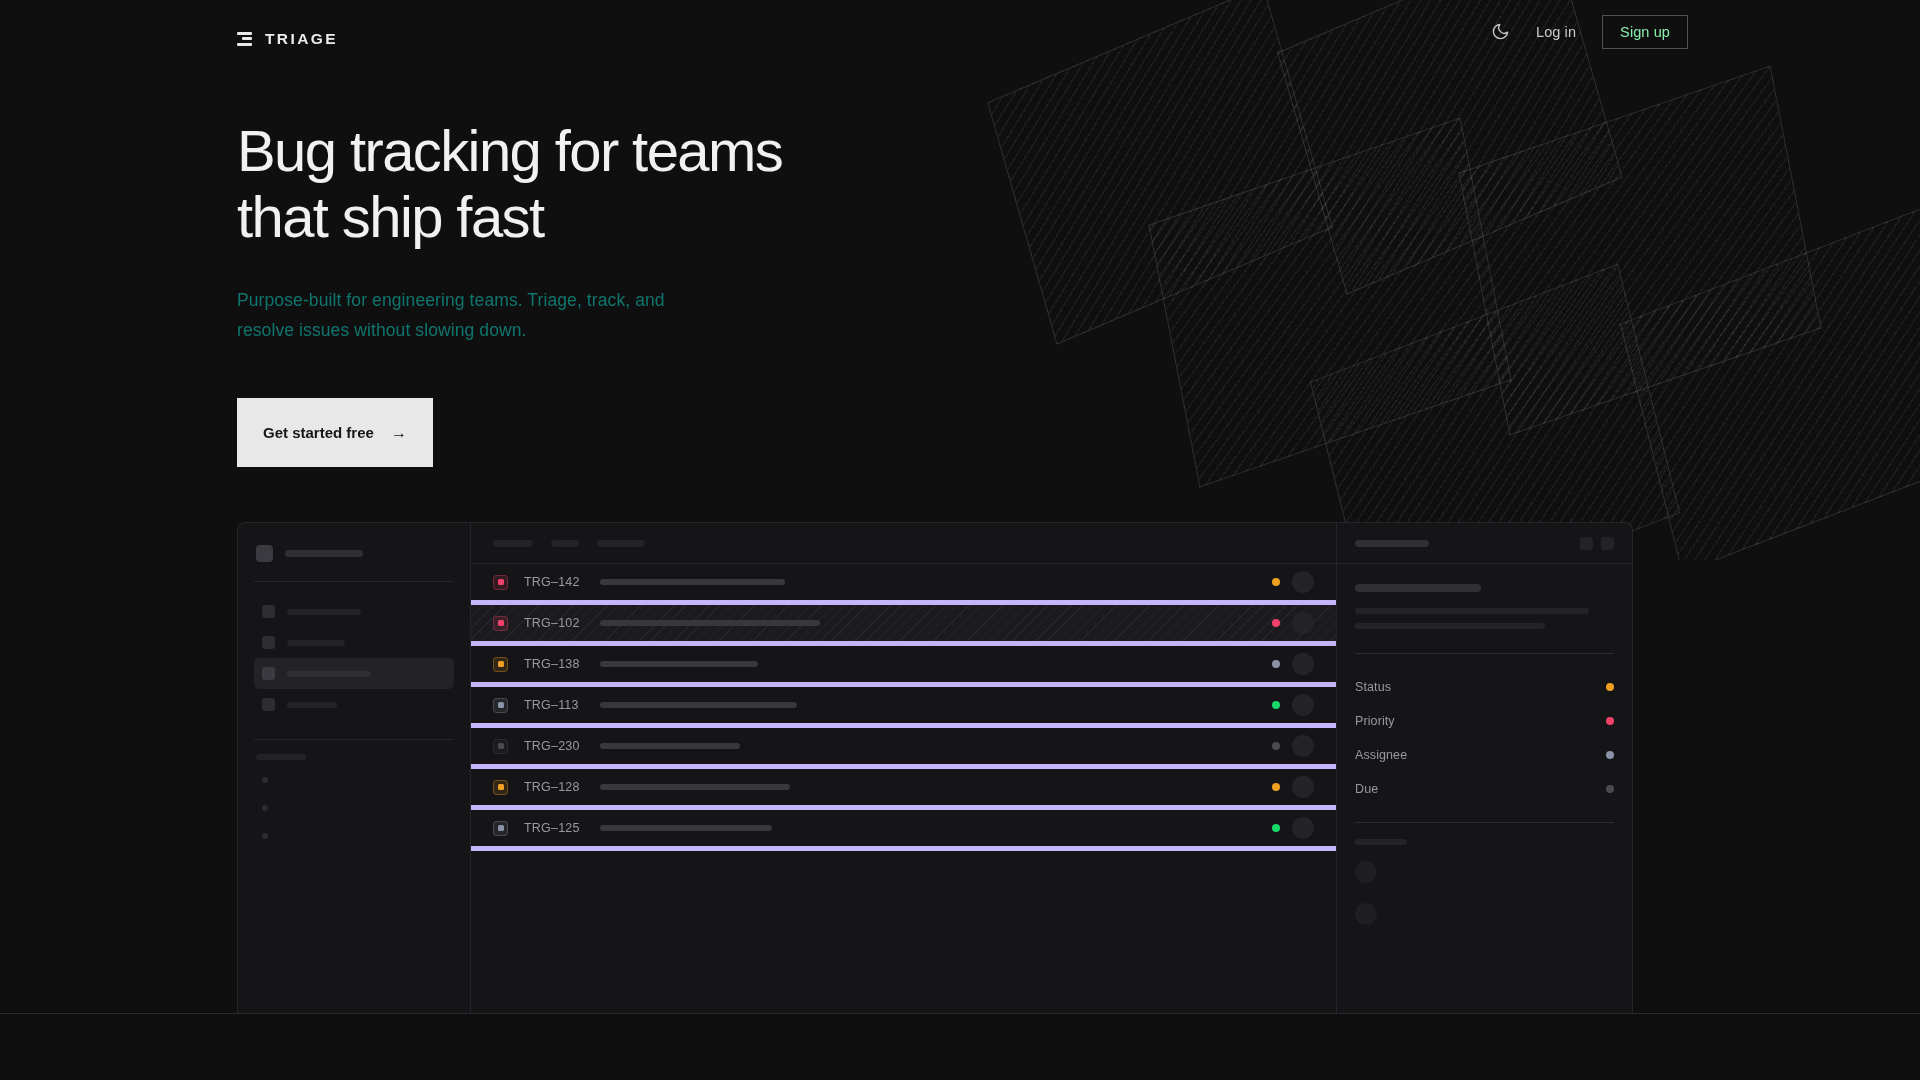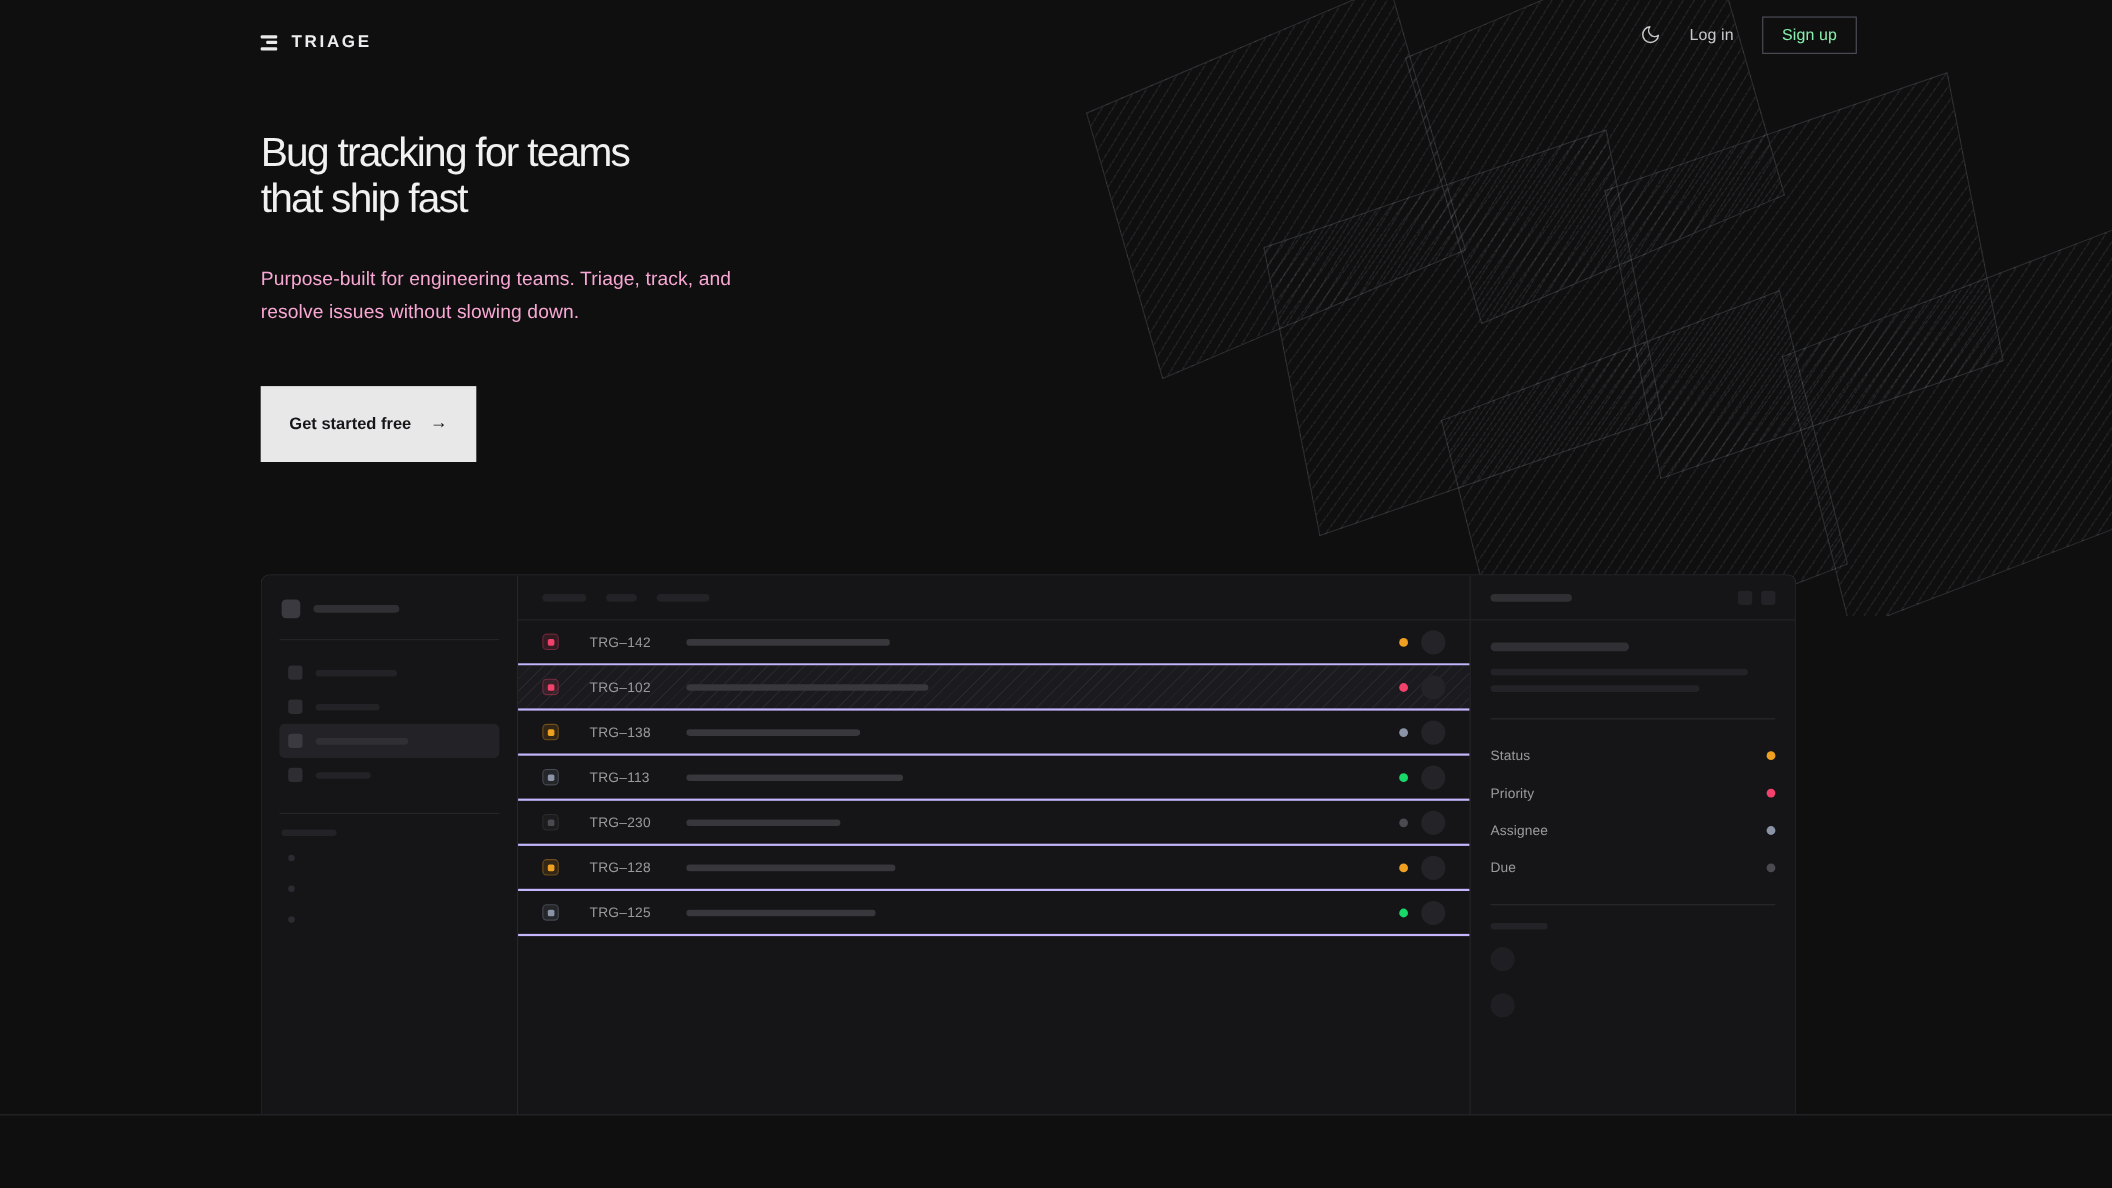--- a/index.html
+++ b/index.html
@@ -40,22 +40,22 @@
   .logo-mark i:nth-child(3){width:15px;}
   .brand-name{color:#ececee;font-size:15.5px;font-weight:700;letter-spacing:2.4px;}
   .header-right{margin-left:auto;margin-right:232px;display:flex;align-items:center;gap:26px;}
   .moon-icon{width:19px;height:19px;display:block;}
   .login-link{color:#c9c9cc;font-size:14.5px;letter-spacing:.1px;cursor:pointer;}
   .signup-btn{color:#86efac;font-size:14.5px;border:1px solid #50525a;
     padding:8px 17px;background:transparent;cursor:pointer;letter-spacing:.1px;}
 
   
   .hero{position:absolute;left:237px;top:118px;z-index:10;}
-  .headline{color:#f1f1f2;font-size:37px;line-height:1.13;font-weight:500;letter-spacing:-1.6px;}
-  .subtitle{margin-top:36px;color:#f9a8d4;font-size:17.5px;line-height:1.72;letter-spacing:.1px;}
+  .headline{color:#f1f1f2;font-size:58px;line-height:1.13;font-weight:500;letter-spacing:-1.6px;}
+  .subtitle{margin-top:36px;color:#0f766e;font-size:17.5px;line-height:1.72;letter-spacing:.1px;}
   .cta{display:inline-flex;align-items:center;gap:17px;margin-top:53px;
     background:#e8e8e8;color:#16161a;font-size:15px;font-weight:600;
     padding:26px 26px;border:none;cursor:pointer;}
   .cta .arrow{font-size:16px;line-height:1;}
 
   
   .mock{position:absolute;left:237px;top:522px;width:1396px;height:491px;
     border:1px solid #26262a;border-bottom:none;border-radius:8px 8px 0 0;
     background:#151517;display:flex;overflow:hidden;}
 
@@ -71,22 +71,22 @@
   .nav-item.active{background:#232327;}
   .nav-dot{width:13px;height:13px;border-radius:3px;background:#2d2d32;flex-shrink:0;}
   .nav-item.active .nav-dot{background:#3a3a40;}
   .mini-dot{width:6px;height:6px;border-radius:50%;background:#2b2b31;flex-shrink:0;}
   .mini-row{display:flex;align-items:center;padding:11px 8px;}
 
   
   .list{flex:1;display:flex;flex-direction:column;min-width:0;}
   .list-toolbar{height:41px;border-bottom:1px solid #26262a;display:flex;align-items:center;
     gap:18px;padding:0 22px;}
-  .row{height:41px;border-bottom:2px solid #c4b5fd;display:flex;align-items:center;
-    padding:0 22px;gap:16px;}
+  .row{height:41px;border-bottom:5px solid #c4b5fd;display:flex;align-items:center;
+    padding:0 22px;gap:4px;}
   .row.hatched{
     background:repeating-linear-gradient(135deg,
       rgba(215,215,225,.055) 0px, rgba(215,215,225,.055) 1px,
       rgba(0,0,0,0) 1px, rgba(0,0,0,0) 8px), #1b1b1f;
   }
   .badge{width:15px;height:15px;border-radius:4px;display:flex;align-items:center;
     justify-content:center;flex-shrink:0;}
   .badge i{width:6px;height:6px;border-radius:1.5px;display:block;}
   .row-id{color:#9a9a9e;font-size:12.5px;margin-left:12px;width:62px;flex-shrink:0;letter-spacing:.2px;}
   .row-title{height:6px;border-radius:3px;background:#37373c;margin-left:10px;}

